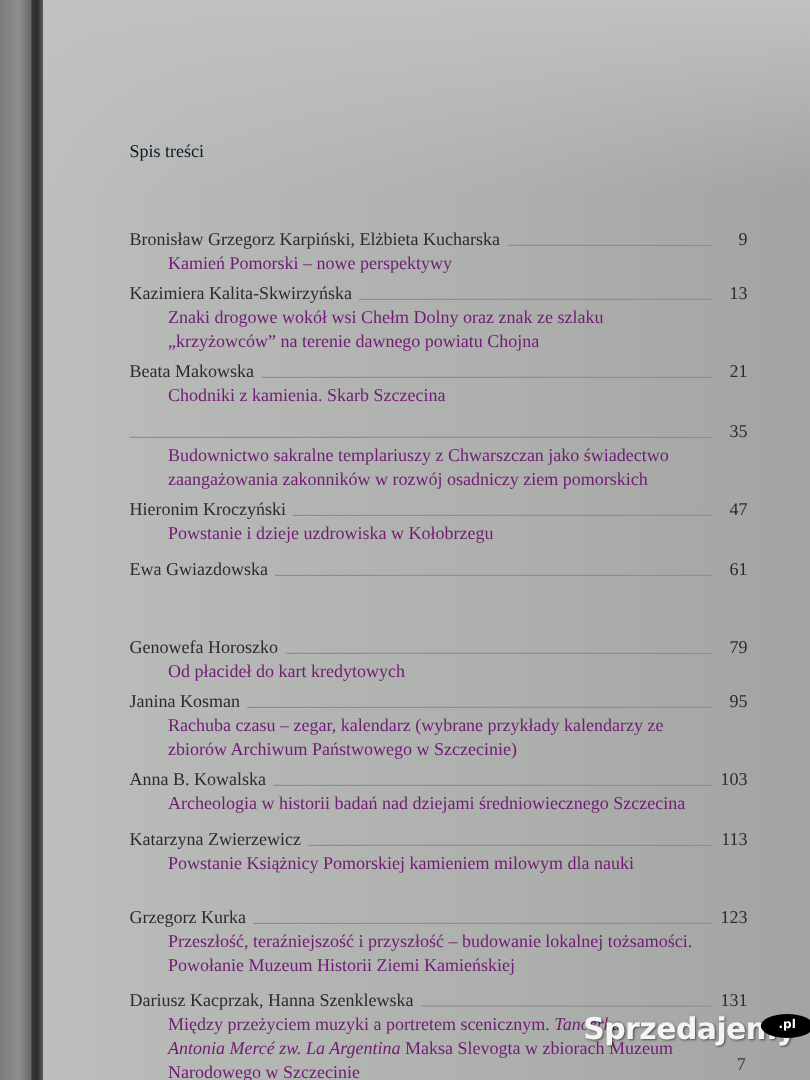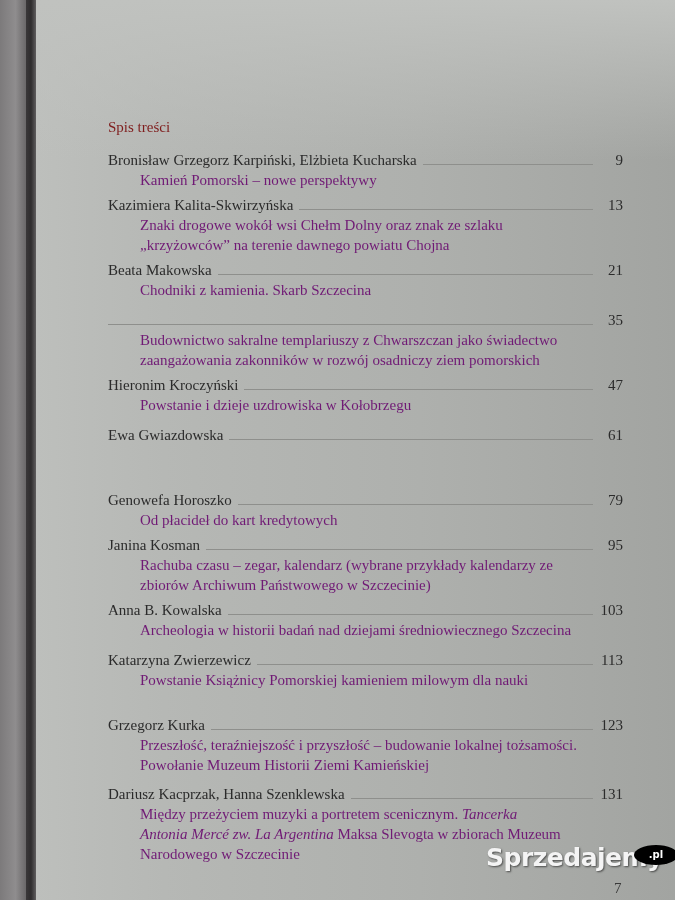--- a/index.html
+++ b/index.html
@@ -20,24 +20,24 @@
   .page {
     position: absolute; left: 36px; top: 0; width: 639px; height: 900px;
     background: linear-gradient(to right, #bdbfbc 0%, #b6b8b5 20%, #aeb0ad 60%, #a2a4a1 100%);
   }
   .page::before {
     content: ""; position: absolute; left: 0; top: 0; width: 639px; height: 160px;
     background: linear-gradient(to bottom, #c0c2bf 0%, rgba(190,192,189,0) 100%);
   }
   .title {
     position: absolute; left: 108px; top: 119px;
-    font-size: 15px; color: #7f1d1d;
+    font-size: 15px; color: #0f172a;
   }
   .entry { position: absolute; left: 108px; width: 515px; font-size: 15px; line-height: 20px; }
-  .author-line { position: relative; height: 20px; display: flex; align-items: flex-end; }
+  .author-line { position: relative; height: 20px; display: flex; align-items: flex-end; margin-top: 40px; }
   .author { white-space: nowrap; padding-right: 6px; color: #2b2b2b; }
   .leader { flex: 1; border-bottom: 1px solid #8e8f8c; margin-bottom: 5px; }
   .pageno { padding-left: 8px; min-width: 22px; text-align: right; color: #2b2b2b; }
   .article-title { padding-left: 32px; color: #701a75; }
   .article-title i { font-style: italic; }
   .folio { position: absolute; left: 614px; top: 880px; font-size: 15px; color: #3a3a3a; }
   .watermark {
     position: absolute; left: 486px; top: 843px;
     font-family: "DejaVu Sans", sans-serif; font-weight: bold; font-size: 25px;
     color: #f4f4f4; letter-spacing: -0.5px;

